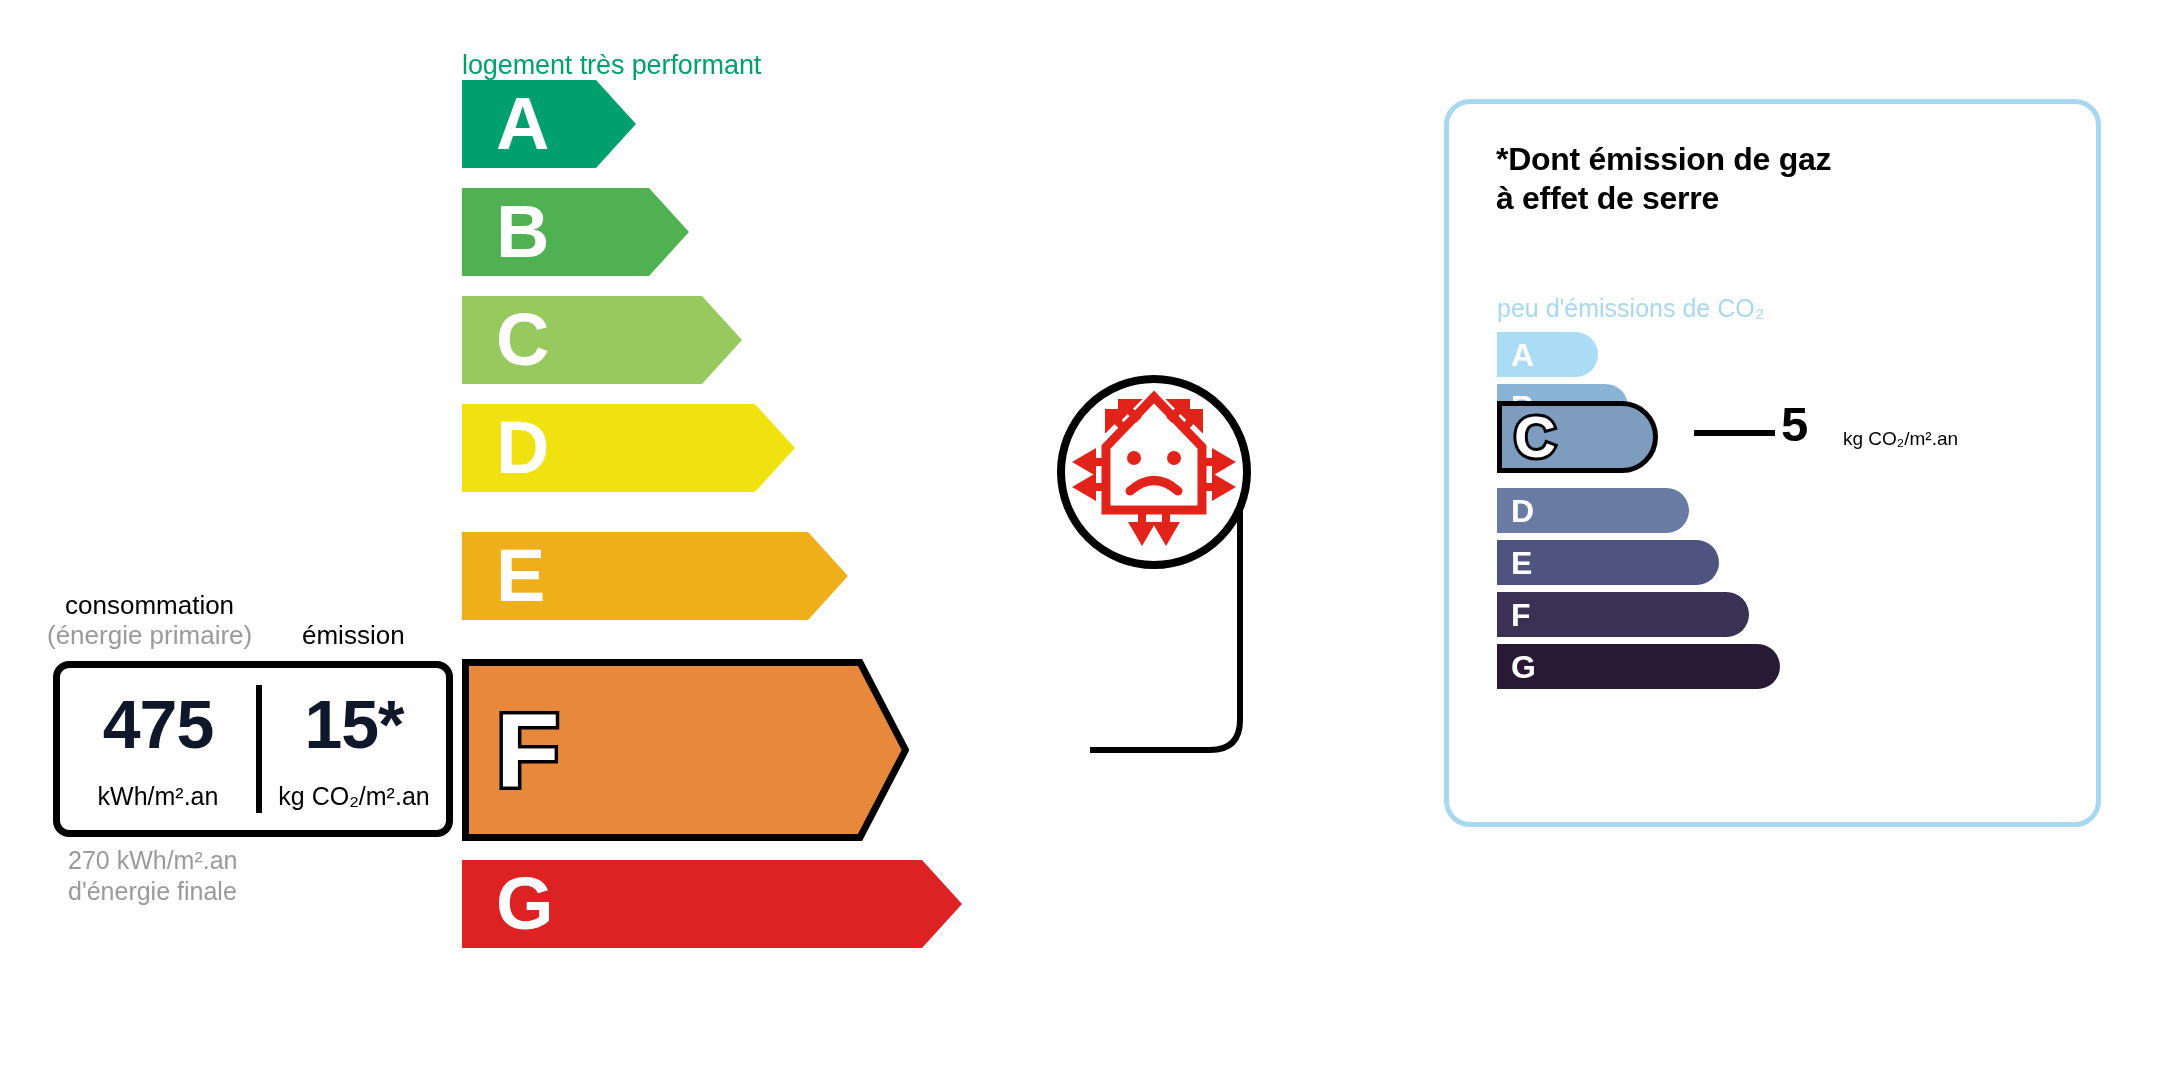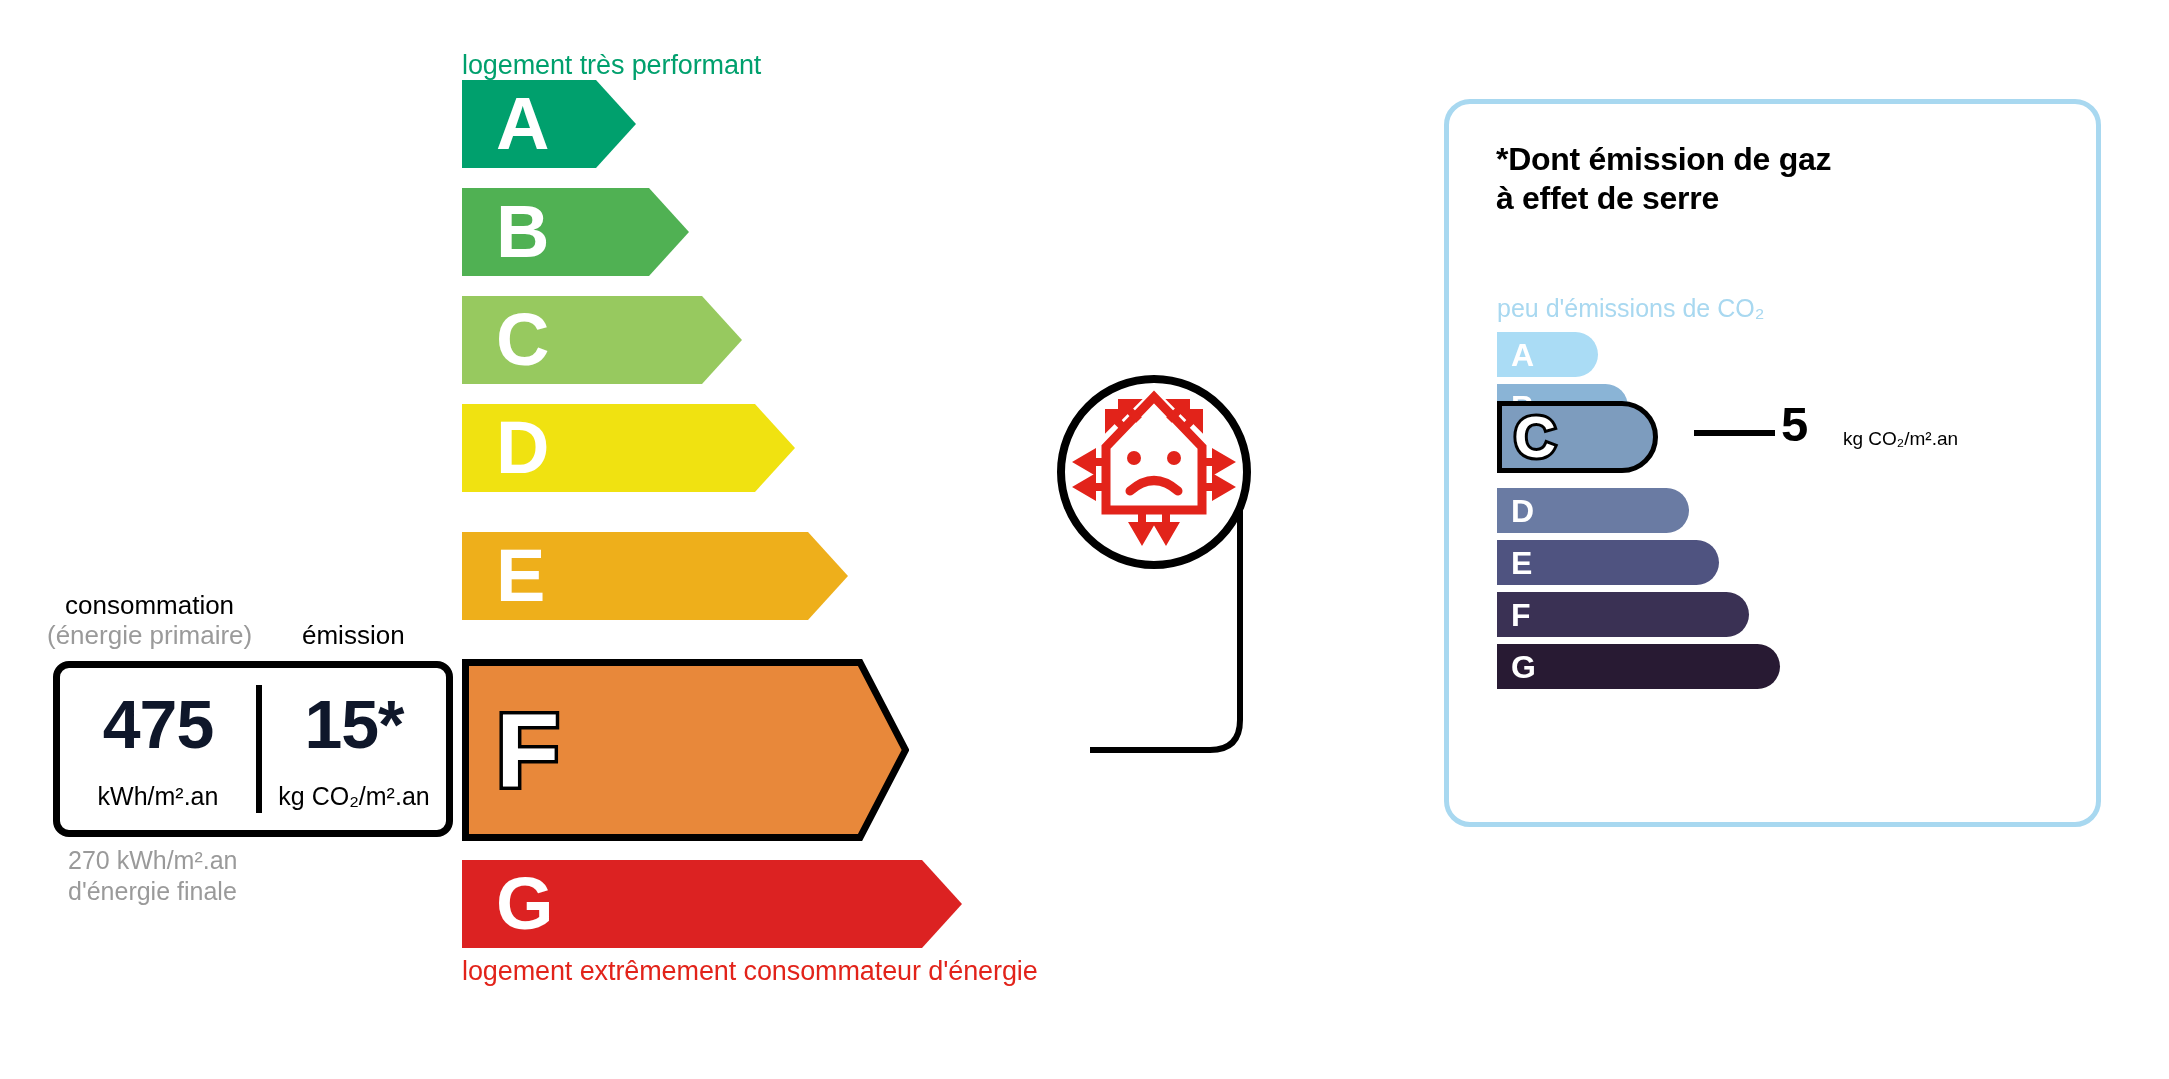--- a/index.html
+++ b/index.html
@@ -162,21 +162,20 @@
 
   <div class="erow" id="row-G" style="top:860px;height:88px;width:500px;">
     <div class="arrow">
       <svg width="500" height="88" viewBox="0 0 500 88" style="position:absolute;left:0;top:0;">
         <path d="M0,0 L460,0 L500,44 L460,88 L0,88 Z" fill="#dc2222"></path>
       </svg>
       <span class="letter">G</span>
     </div>
   </div>
 
-  <div class="bottom-caption">logement extrêmement consommateur d'énergie</div>
 
   <div class="lbl-conso">consommation</div>
   <div class="lbl-conso-sub">(énergie primaire)</div>
   <div class="lbl-emis">émission</div>
 
   <div id="value-box">
     <div class="divider"></div>
     <div class="vcell" id="vcell-conso">
       <div class="vnum">475</div>
       <div class="vunit">kWh/m².an</div>

